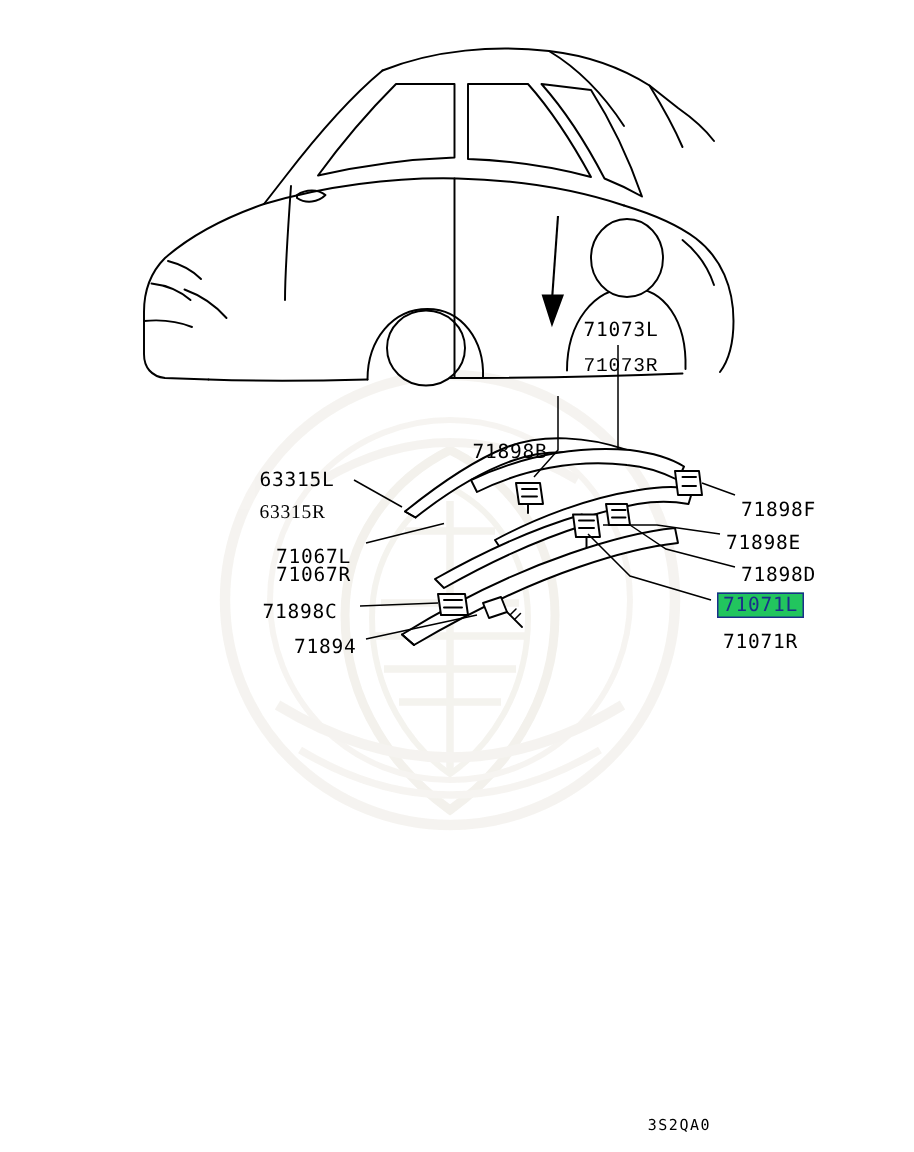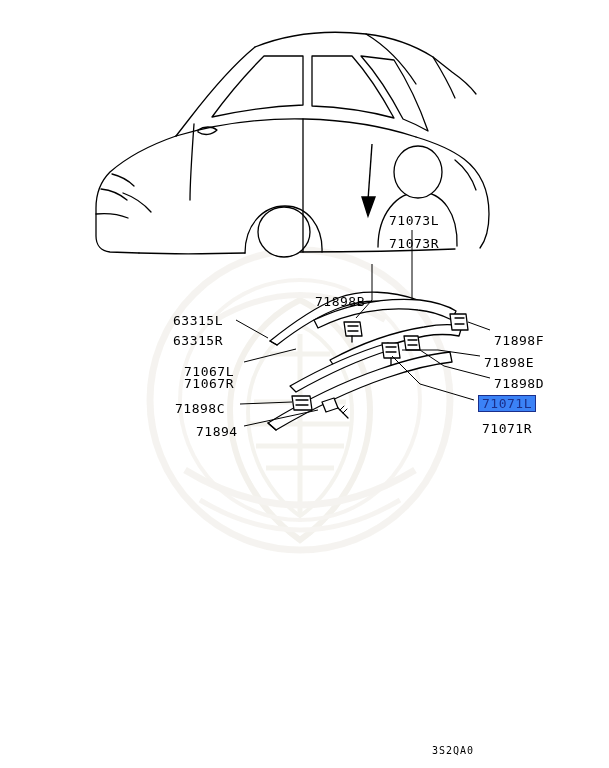--- a/index.html
+++ b/index.html
@@ -31,21 +31,21 @@
     font-family: "DejaVu Sans Mono", "Liberation Mono", monospace;
     font-size: 13px;
     letter-spacing: 0.5px;
     color: #000000;
     white-space: nowrap;
     line-height: 15px;
   }
   .label.highlighted {
     color: #1b2f8a;
     border: 1px solid #1b2f8a;
-    background: #3b82f6;
+    background: #22c55e;
     padding: 0px 3px;
     font-weight: normal;
   }
   .corner-code {
     position: absolute;
     right: 14px;
     bottom: 12px;
     font-size: 10px;
     letter-spacing: 1px;
     color: #000;
@@ -200,25 +200,25 @@
 
       <path d="M480,356 L438,350 L402,350"></path>
 
       <path d="M490,378 L444,366 L420,350"></path>
 
       <path d="M474,400 L420,384 L392,356"></path>
     </g>
   </svg>
 
   <div class="label" style="left:389px; top:213px;">71073L</div>
-  <div class="label" style="left:389px; top:236px;">71073R</div>
+  <div class="label" style="left:389px; top:236px;font-family:Liberation Mono, monospace;">71073R</div>
   <div class="label" style="left:315px; top:259px;margin-top:35px;">71898B</div>
 
   <div class="label" style="left:173px; top:313px;">63315L</div>
-  <div class="label" style="left:173px; top:333px;">63315R</div>
+  <div class="label" style="left:173px; top:333px;font-family:Liberation Serif, serif;">63315R</div>
   <div class="label" style="left:184px; top:364px;">71067L</div>
   <div class="label" style="left:184px; top:376px;text-align:center;">71067R</div>
   <div class="label" style="left:175px; top:401px;">71898C</div>
   <div class="label" style="left:196px; top:424px;">71894</div>
 
   <div class="label" style="left:494px; top:333px;">71898F</div>
   <div class="label" style="left:484px; top:355px;text-align:right;">71898E</div>
   <div class="label" style="left:494px; top:376px;">71898D</div>
   <div class="label highlighted" style="left:478px; top:395px;">71071L</div>
   <div class="label" style="left:482px; top:421px;">71071R</div>

